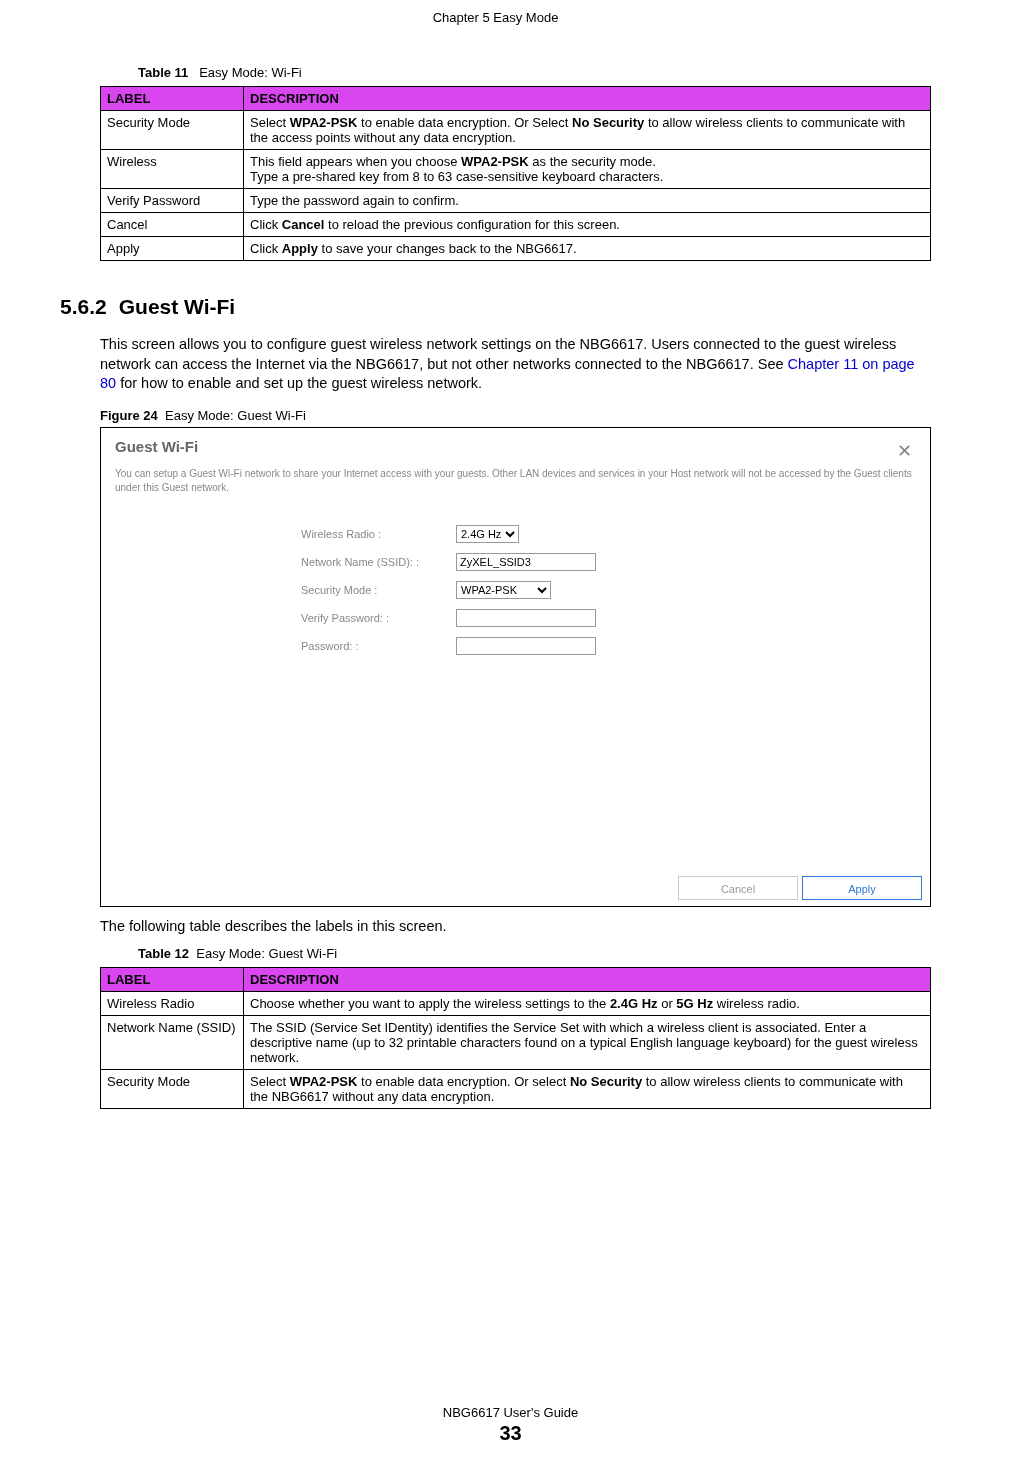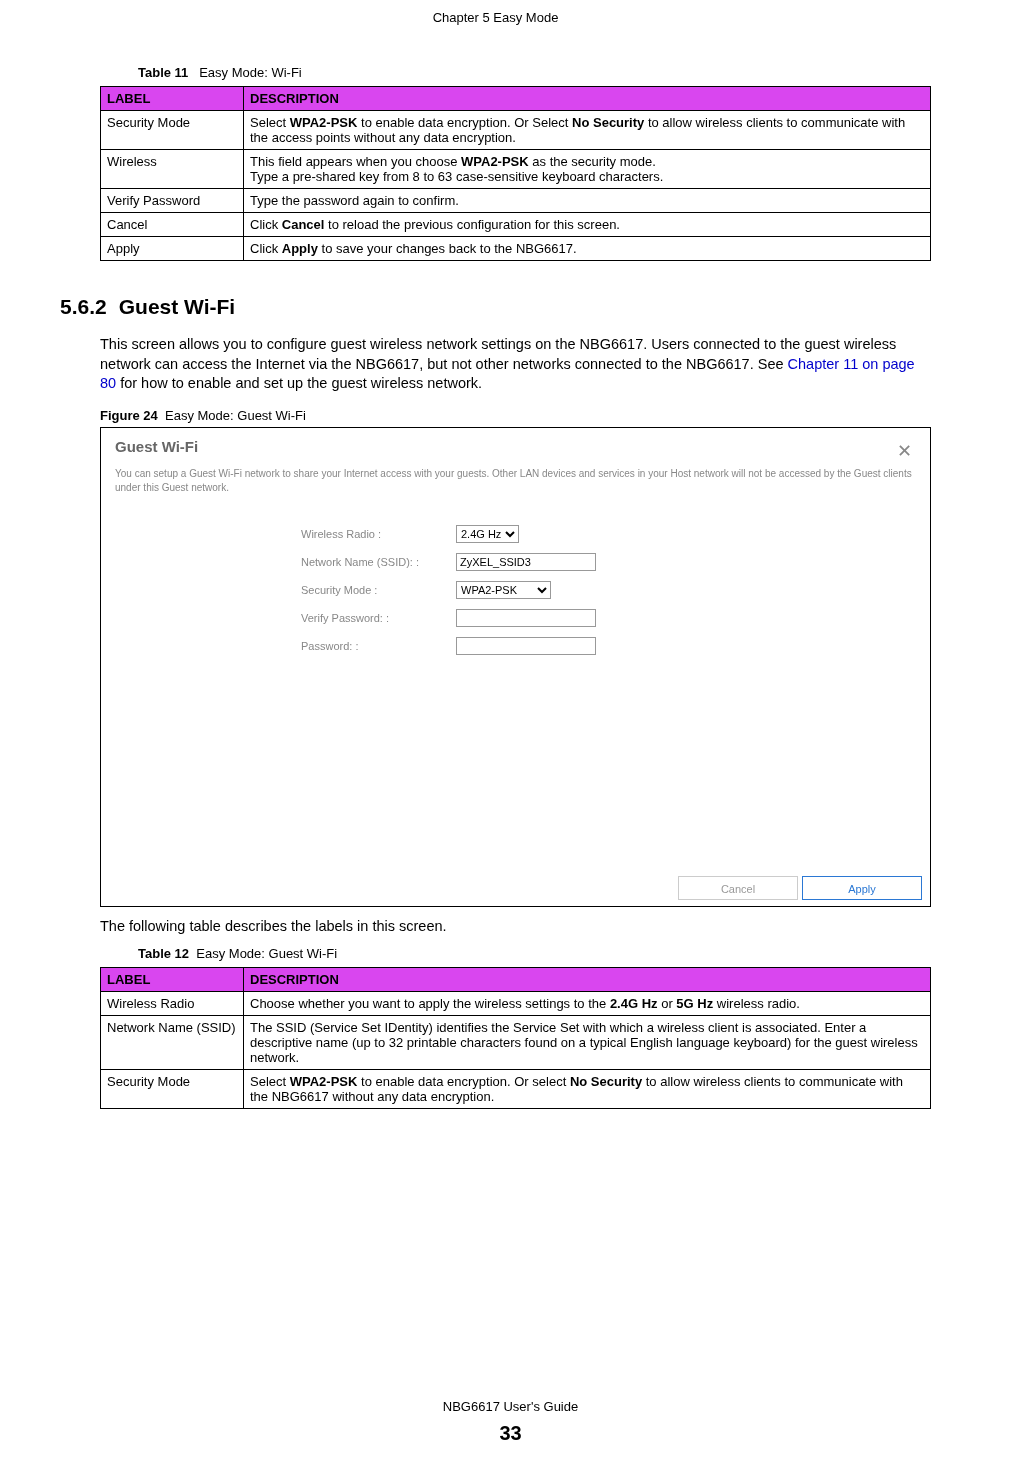--- a/index.html
+++ b/index.html
@@ -132,21 +132,21 @@
   .fig-btn.cancel { color:#999; background:#fff; }
   .fig-btn.apply { color:#2b78d4; background:#fff; border-color:#2b78d4; margin-left:4px;}
   .footer {
     position: absolute;
     bottom: 20px;
     left: 0;
     width: 1021px;
     text-align: center;
     font-size: 13px;
   }
-  .footer .pgnum { font-size: 20px; font-weight: bold; display:block; margin-top:8px;}
+  .footer .pgnum { font-size: 20px; font-weight: bold; display:block; margin-top:2px;}
 </style>
 </head>
 <body>
 
 <div class="page">
 
   <div class="running-header">Chapter 5 Easy Mode</div>
 
   <div class="indent-block">
     <div class="table-caption">

